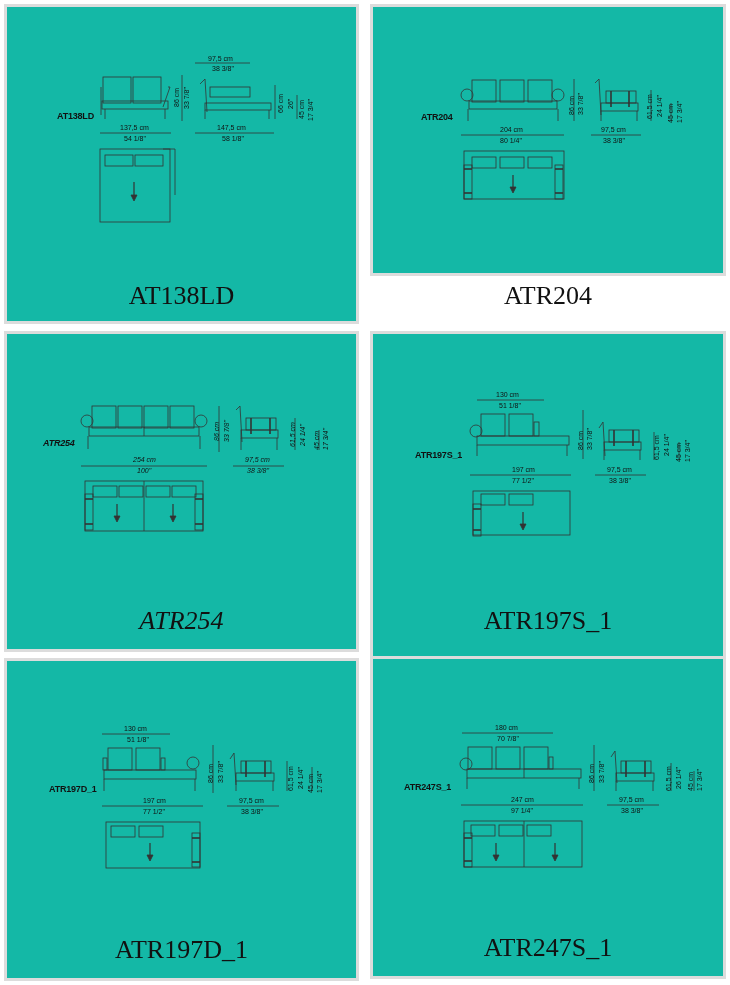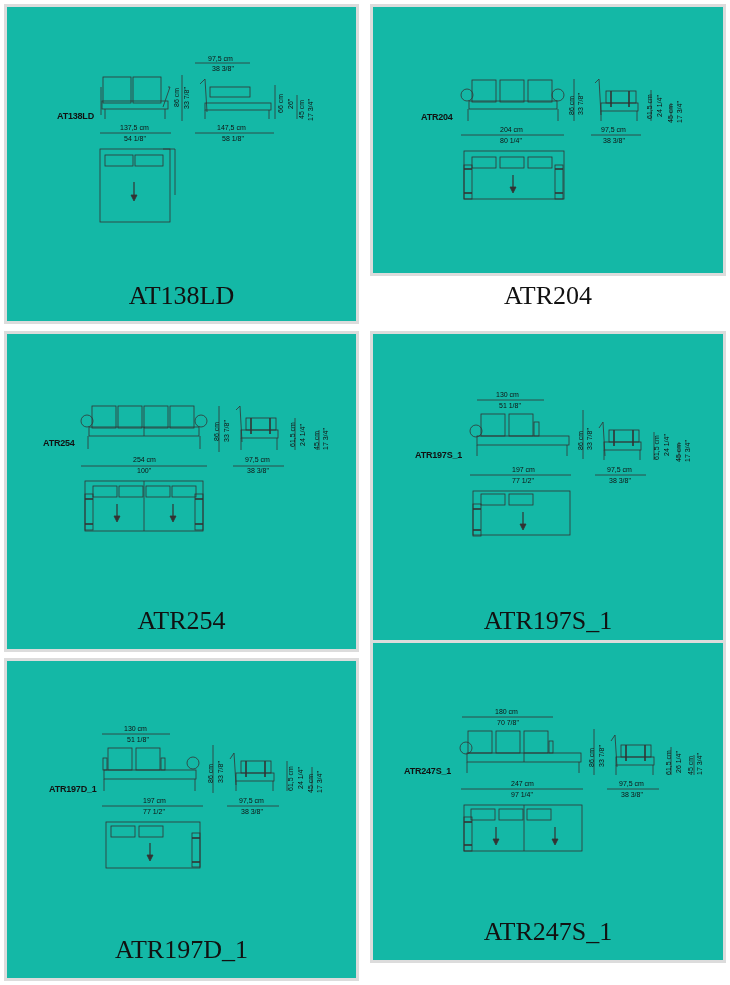--- a/index.html
+++ b/index.html
@@ -137,21 +137,21 @@
   <span class="dim v" style="left:283px; top:110px;">24 1/4"</span>
   <span class="dim v" style="left:294px; top:116px;">45 cm</span>
   <span class="dim v" style="left:303px; top:116px;">17 3/4"</span>
   <span class="dim" style="left:127px; top:119px;">204 cm</span>
   <span class="dim" style="left:127px; top:130px;">80 1/4"</span>
   <span class="dim" style="left:228px; top:119px;">97,5 cm</span>
   <span class="dim" style="left:230px; top:130px;">38 3/8"</span>
   <span class="card-title" style="top:274px;">ATR204</span>
 </div>
 
-<div class="card" style="left:4px; top:331px; width:355px; height:321px;">
+<div class="card" style="left:4px; top:331px; width:355px; height:321px;font-style:italic;">
   <svg width="355" height="321" viewBox="0 0 355 321" fill="none" stroke="#333" stroke-width="0.8">
     <rect x="85" y="72" width="24" height="22"></rect>
     <rect x="111" y="72" width="24" height="22"></rect>
     <rect x="137" y="72" width="24" height="22"></rect>
     <rect x="163" y="72" width="24" height="22"></rect>
     <circle cx="80" cy="87" r="6"></circle>
     <circle cx="194" cy="87" r="6"></circle>
     <rect x="82" y="93" width="110" height="9"></rect>
     <line x1="137" y1="93" x2="137" y2="102"></line>
     <line x1="81" y1="102" x2="81" y2="115"></line>
@@ -287,21 +287,21 @@
   <span class="dim v" style="left:290px; top:128px;">24 1/4"</span>
   <span class="dim v" style="left:300px; top:132px;">45 cm</span>
   <span class="dim v" style="left:309px; top:132px;">17 3/4"</span>
   <span class="dim" style="left:136px; top:136px;">197 cm</span>
   <span class="dim" style="left:136px; top:147px;">77 1/2"</span>
   <span class="dim" style="left:232px; top:136px;">97,5 cm</span>
   <span class="dim" style="left:234px; top:147px;">38 3/8"</span>
   <span class="card-title" style="top:274px;">ATR197D_1</span>
 </div>
 
-<div class="card" style="left:370px; top:640px; width:356px; height:323px;">
+<div class="card" style="left:370px; top:656px; width:356px; height:323px;">
   <svg width="356" height="323" viewBox="0 0 356 323" fill="none" stroke="#333" stroke-width="0.8">
     <line x1="89" y1="74" x2="180" y2="74"></line>
     <rect x="95" y="88" width="24" height="22"></rect>
     <rect x="123" y="88" width="24" height="22"></rect>
     <rect x="151" y="88" width="24" height="22"></rect>
     <rect x="176" y="98" width="4" height="12"></rect>
     <circle cx="93" cy="105" r="6"></circle>
     <rect x="94" y="110" width="114" height="9"></rect>
     <line x1="151" y1="110" x2="151" y2="119"></line>
     <line x1="94" y1="119" x2="94" y2="130"></line>

